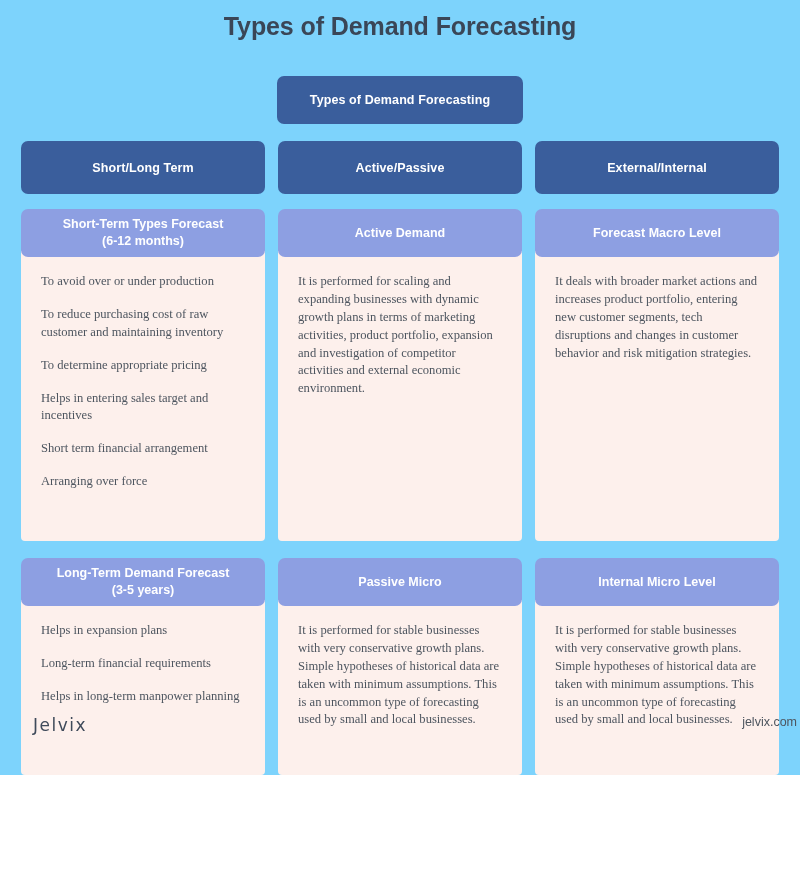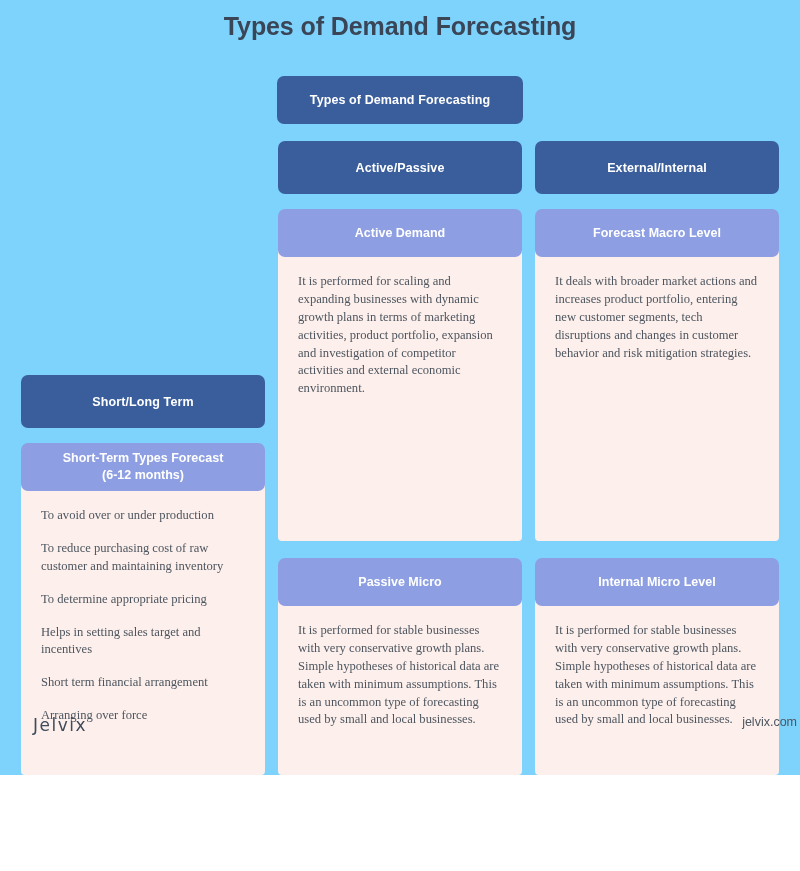--- a/index.html
+++ b/index.html
@@ -168,27 +168,40 @@
       <div class="section first">
         <div class="sec-head">
           <span>Short-Term Types Forecast</span>
           <span>(6-12 months)</span>
         </div>
         <div class="sec-body tall-a">
           <ul class="bullet-list">
             <li>To avoid over or under production</li>
             <li>To reduce purchasing cost of raw customer and maintaining inventory</li>
             <li>To determine appropriate pricing</li>
-            <li>Helps in setting sales target and incentives</li>
+            <li>Helps in entering sales target and incentives</li>
             <li>Short term financial arrangement</li>
             <li>Arranging over force</li>
           </ul>
         </div>
       </div>
 
+      <div class="section second">
+        <div class="sec-head">
+          <span>Long-Term Demand Forecast</span>
+          <span>(3-5 years)</span>
+        </div>
+        <div class="sec-body tall-b">
+          <ul class="bullet-list">
+            <li>Helps in expansion plans</li>
+            <li>Long-term financial requirements</li>
+            <li>Helps in long-term manpower planning</li>
+          </ul>
+        </div>
+      </div>
     </div>
 
     <div class="column">
       <div class="cat-header">Active/Passive</div>
 
       <div class="section first">
         <div class="sec-head">
           <span>Active Demand</span>
         </div>
         <div class="sec-body tall-a">

